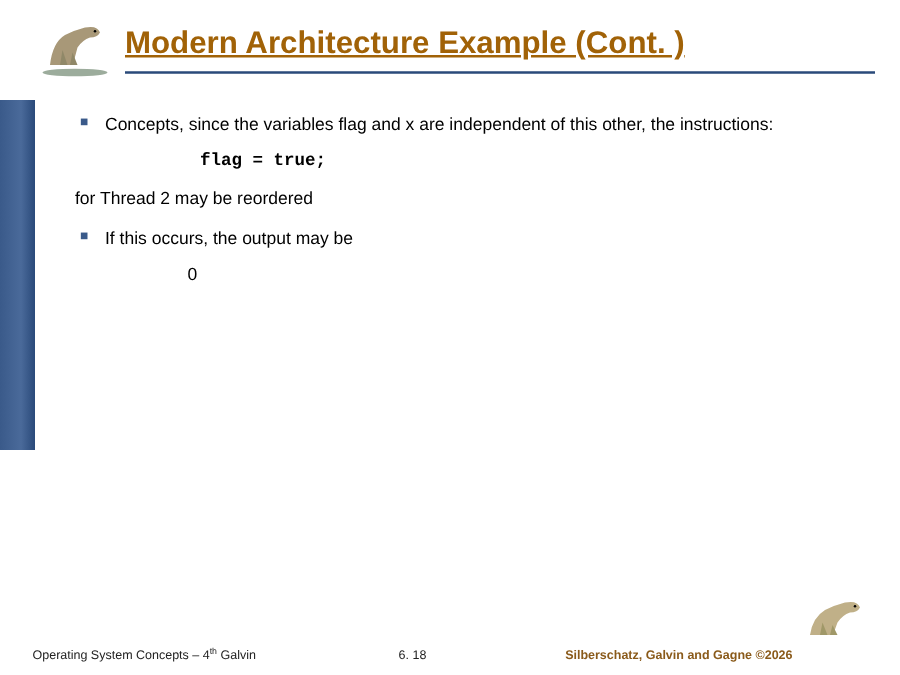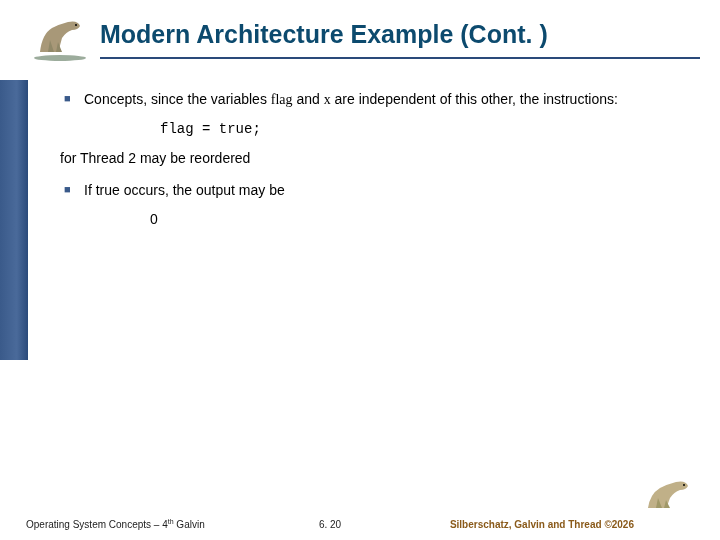--- a/index.html
+++ b/index.html
@@ -22,23 +22,24 @@
   .header {
     position: absolute;
     top: 20px;
     left: 0;
     right: 0;
     padding: 0 20px 0 100px;
   }
   .title {
     font-size: 25px;
     font-weight: bold;
-    color: #0c4a6e;
+    color: #a16207;
     padding-bottom: 8px;
     border-bottom: 2px solid #2a4a7a;
+    text-decoration: underline;
   }
   .logo-top {
     position: absolute;
     left: 30px;
     top: 14px;
     width: 60px;
     height: 48px;
   }
   .logo-bottom {
     position: absolute;
@@ -63,25 +64,25 @@
   }
   .bullet-item::before {
     content: "■";
     position: absolute;
     left: 4px;
     top: 1px;
     font-size: 11px;
     color: #3a5a8a;
   }
   .code-inline {
-    font-family: Liberation Serif, serif;
+    font-family: Liberation Sans, sans-serif;
   }
   .code-block {
     font-family: "Courier New", monospace;
-    font-weight: normal;
+    font-weight: bold;
     margin: 10px 0 10px 100px;
     font-size: 14px;
     line-height: 1.4;
   }
   .sub-text {
     margin-bottom: 12px;
   }
   .zero-line {
     margin-left: 90px;
     margin-top: 10px;
@@ -133,36 +134,36 @@
   <div class="bullet-item">
     <span>Concepts, since the variables </span><span class="code-inline">flag</span><span> and </span><span class="code-inline">x</span><span> are independent of this other, the instructions:</span>
   </div>
 
   <div class="code-block">
     <div>flag = true;</div>
   </div>
 
   <div class="sub-text">for Thread 2 may be reordered</div>
 
-  <div class="bullet-item">If true occurs, the output may be</div>
+  <div class="bullet-item">If this occurs, the output may be</div>
 
   <div class="zero-line">0</div>
 
 </div>
 
 <div class="logo-bottom">
   <svg viewBox="0 0 54 40">
     <path d="M 6 32 Q 8 18 18 12 Q 26 8 34 6 Q 44 4 46 10 Q 44 14 38 14 Q 32 16 28 22 Q 26 28 24 32 Z" fill="#c0b088"></path>
     <path d="M 14 32 L 16 22 L 20 32 Z" fill="#a09868"></path>
     <path d="M 22 32 L 24 24 L 28 32 Z" fill="#a09868"></path>
     <circle cx="42" cy="9" r="1" fill="#000"></circle>
   </svg>
 </div>
 
 <div class="footer">
   <div class="footer-left">
     <span>Operating System Concepts – 4</span><span class="sup">th</span><span> Galvin</span>
   </div>
-  <div class="footer-center">6. 20</div>
+  <div class="footer-center">6. 18</div>
   <div class="footer-right">
-    <span>Silberschatz, Galvin and Thread </span><span>©</span><span>2026</span>
+    <span>Silberschatz, Galvin and Gagne </span><span>©</span><span>2026</span>
   </div>
 </div>
 
 </body></html>

